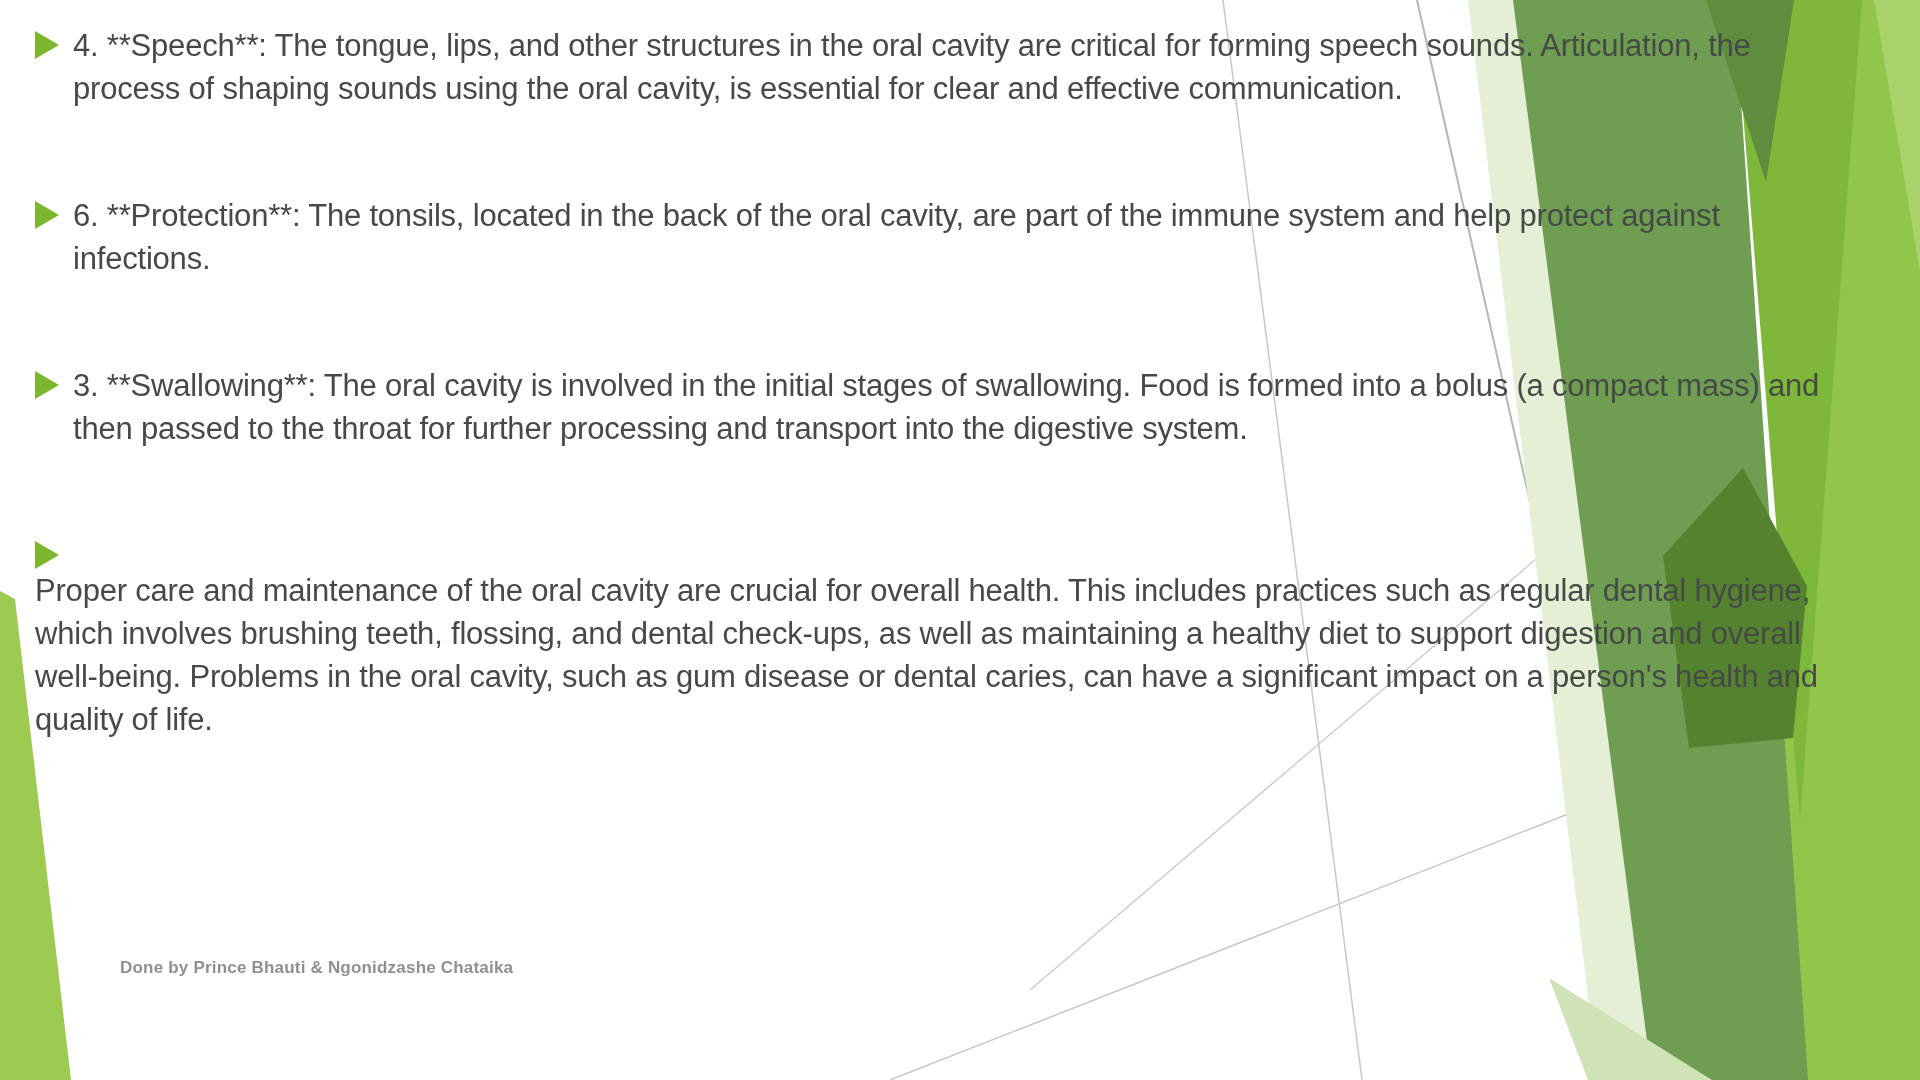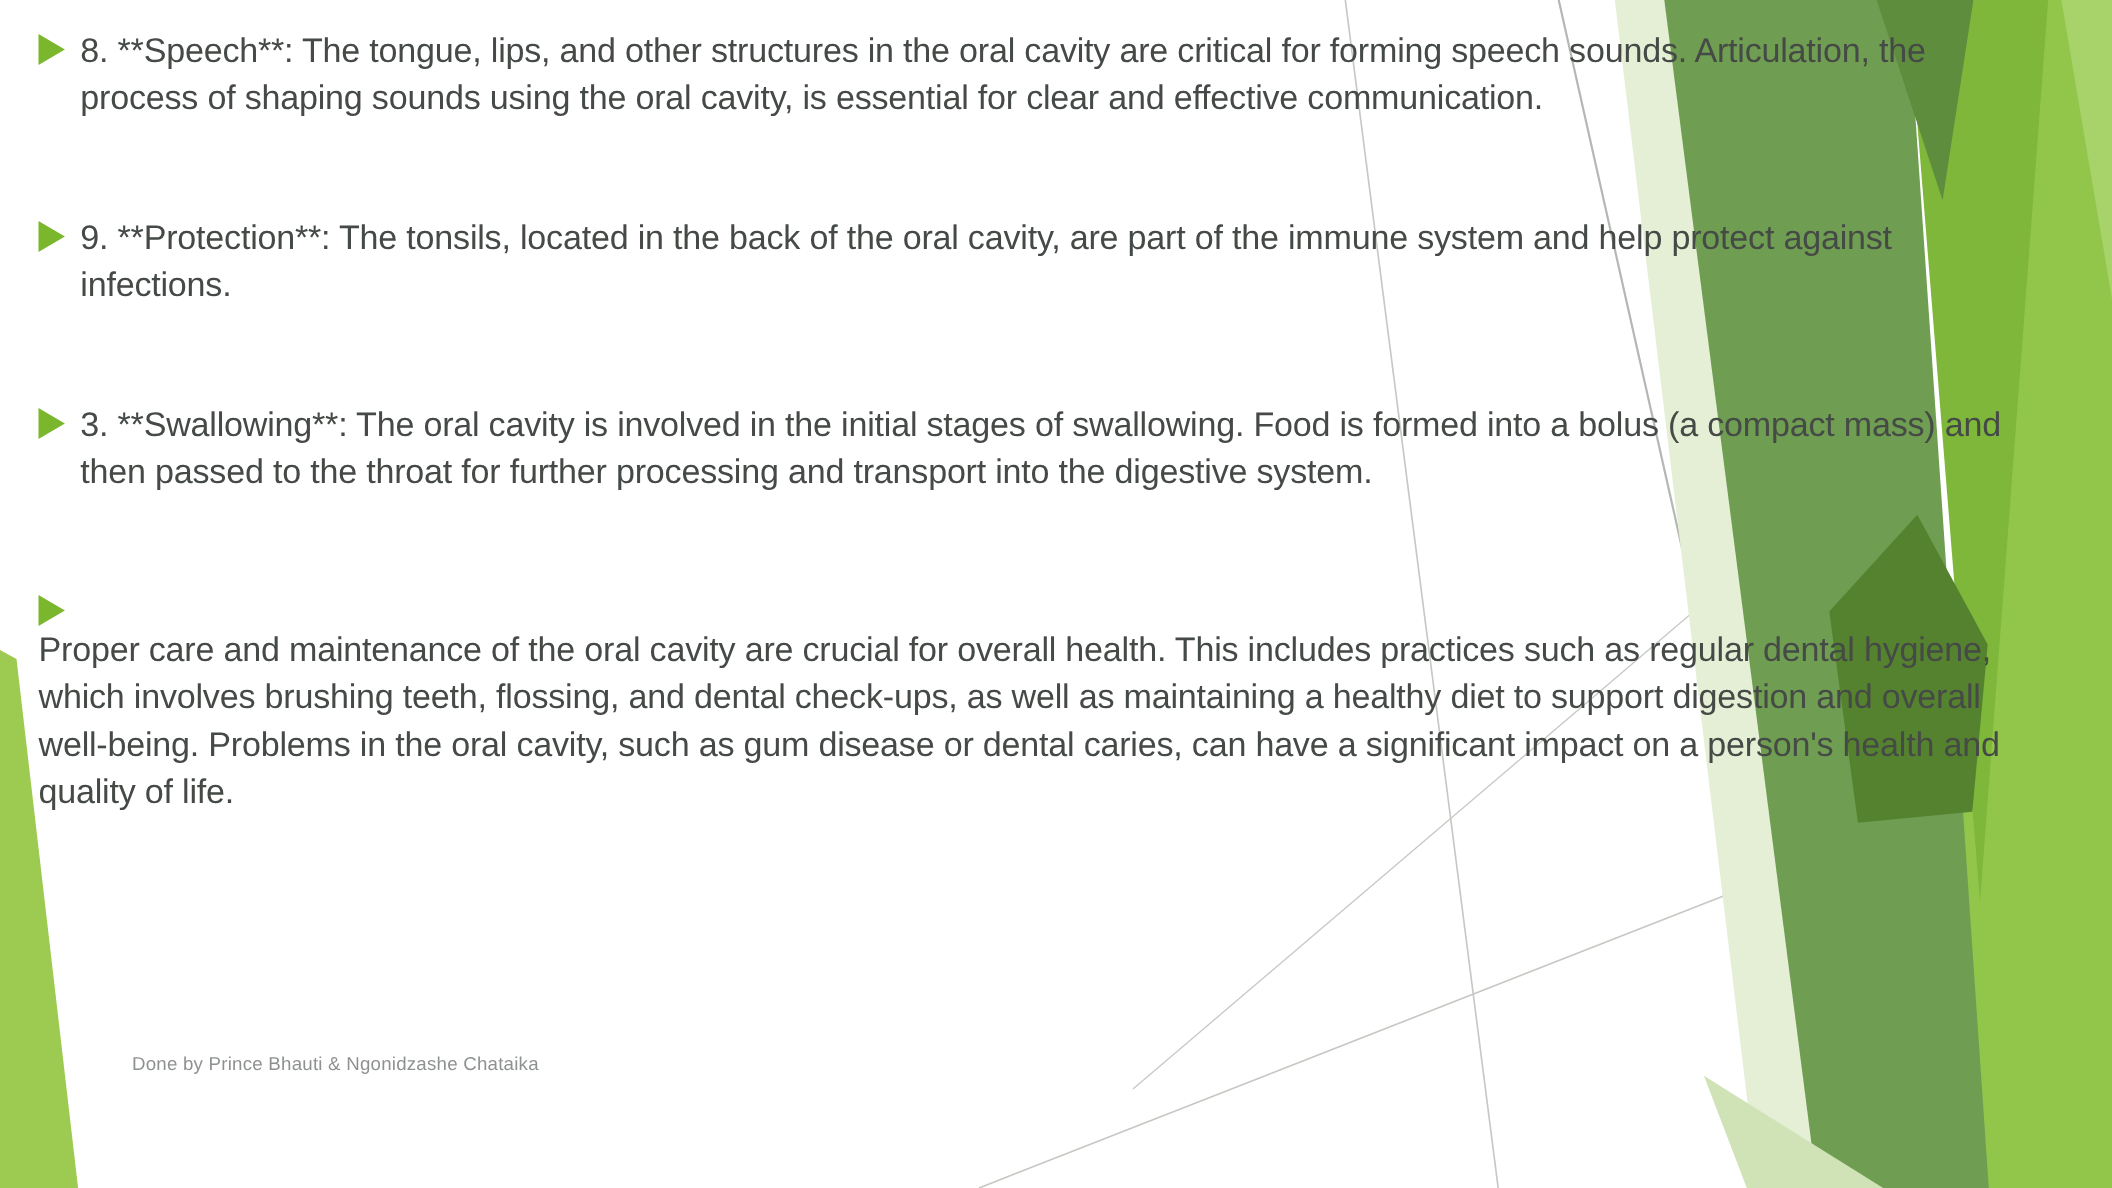--- a/index.html
+++ b/index.html
@@ -32,21 +32,21 @@
   .btext{
     margin:0;
     max-width:1792px;
     font-size:31px;
     line-height:43px;
     letter-spacing:-0.2px;
     color:#454a46;
   }
   .footer{
     position:absolute;left:120px;top:958px;z-index:2;
-    font-size:17px;color:#8e928e;letter-spacing:0.2px;
+    font-size:17px;color:#8e928e;letter-spacing:0.2px;font-weight:bold;
   }
 </style>
 </head>
 <body>
 
 <div class="slide">
 
   <svg class="bg" viewBox="0 0 1920 1080" preserveAspectRatio="none" aria-hidden="true">
 
     <line x1="1223" y1="0" x2="1362" y2="1080" stroke-width="1.5" stroke="#c6c9c3"></line>
@@ -62,27 +62,27 @@
     <polygon points="1706,0 1794,0 1766,182" fill="#5e8d3d"></polygon>
     <polygon points="1663,556 1743,468 1807,586 1793,738 1689,748" fill="#55822f"></polygon>
     <polygon points="1549,978 1712,1080 1588,1080" fill="#cfe3b6"></polygon>
     <polygon points="0,591 15,599 71,1080 0,1080" fill="#9dca51"></polygon>
   </svg>
 
   <div class="content">
 
     <div class="bullet-row">
       <span class="tri"></span>
-      <p class="btext">8. **Speech**: The tongue, lips, and other structures in the oral cavity are critical for forming speech sounds. Articulation, the process of shaping sounds using the oral cavity, is essential for clear and effective communication.</p>
+      <p class="btext">4. **Speech**: The tongue, lips, and other structures in the oral cavity are critical for forming speech sounds. Articulation, the process of shaping sounds using the oral cavity, is essential for clear and effective communication.</p>
     </div>
 
 
     <div class="bullet-row">
       <span class="tri"></span>
-      <p class="btext">9. **Protection**: The tonsils, located in the back of the oral cavity, are part of the immune system and help protect against infections.</p>
+      <p class="btext">6. **Protection**: The tonsils, located in the back of the oral cavity, are part of the immune system and help protect against infections.</p>
     </div>
 
     <div class="bullet-row">
       <span class="tri"></span>
       <p class="btext">3. **Swallowing**: The oral cavity is involved in the initial stages of swallowing. Food is formed into a bolus (a compact mass) and then passed to the throat for further processing and transport into the digestive system.</p>
     </div>
 
     <div class="bullet-row">
       <span class="tri"></span>
       <p class="btext">Proper care and maintenance of the oral cavity are crucial for overall health. This includes practices such as regular dental hygiene, which involves brushing teeth, flossing, and dental check-ups, as well as maintaining a healthy diet to support digestion and overall well-being. Problems in the oral cavity, such as gum disease or dental caries, can have a significant impact on a person's health and quality of life.</p>

